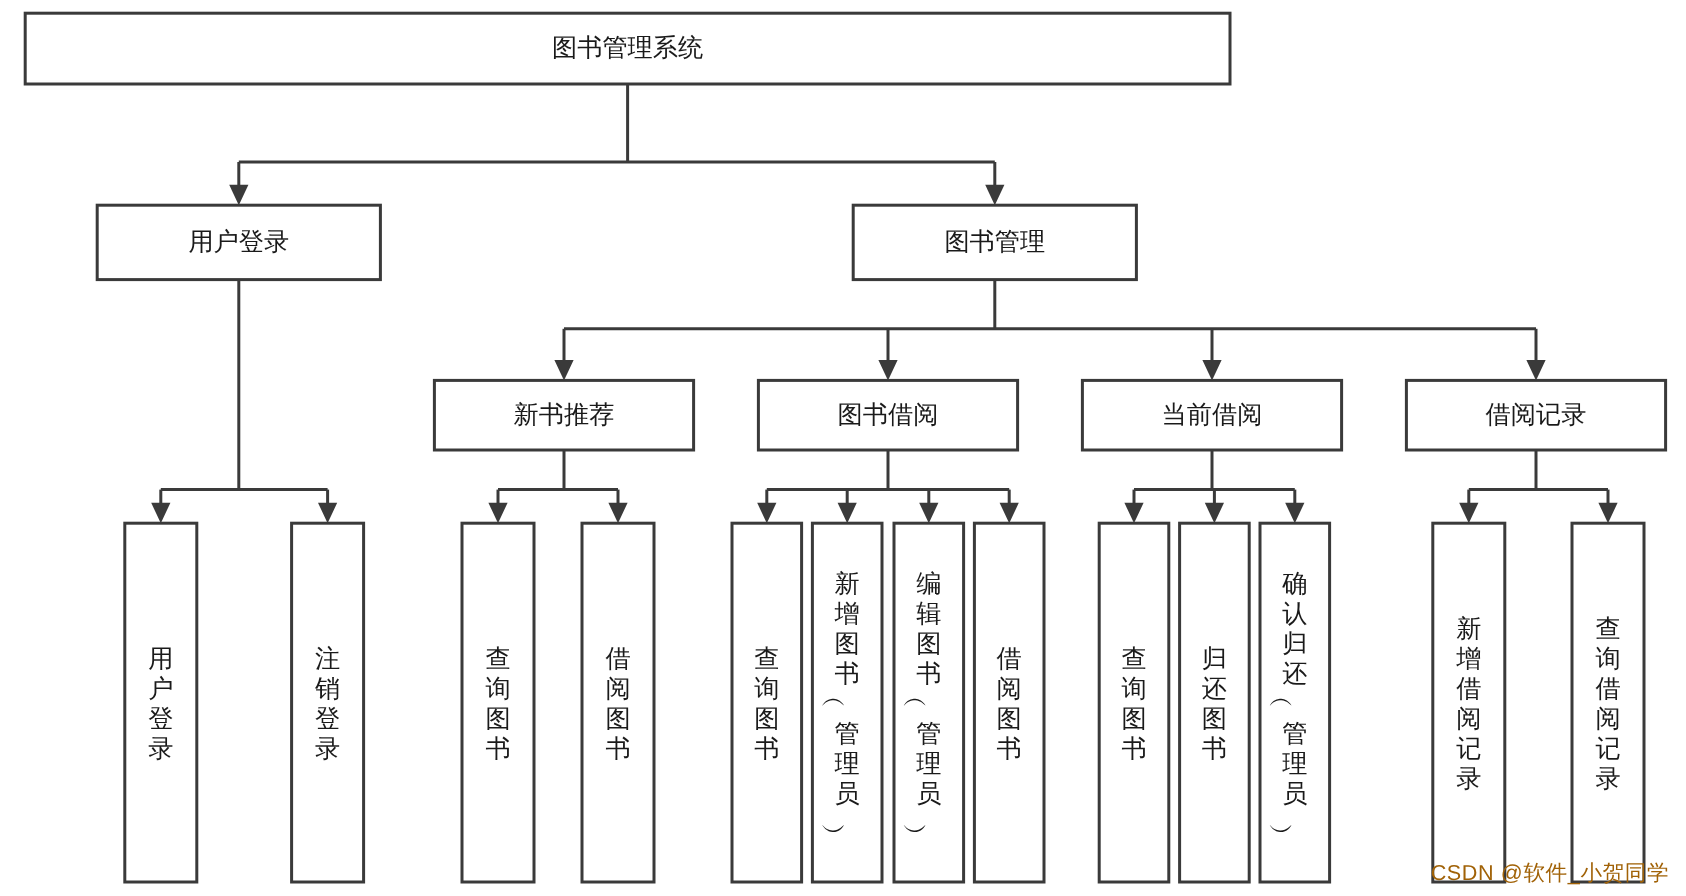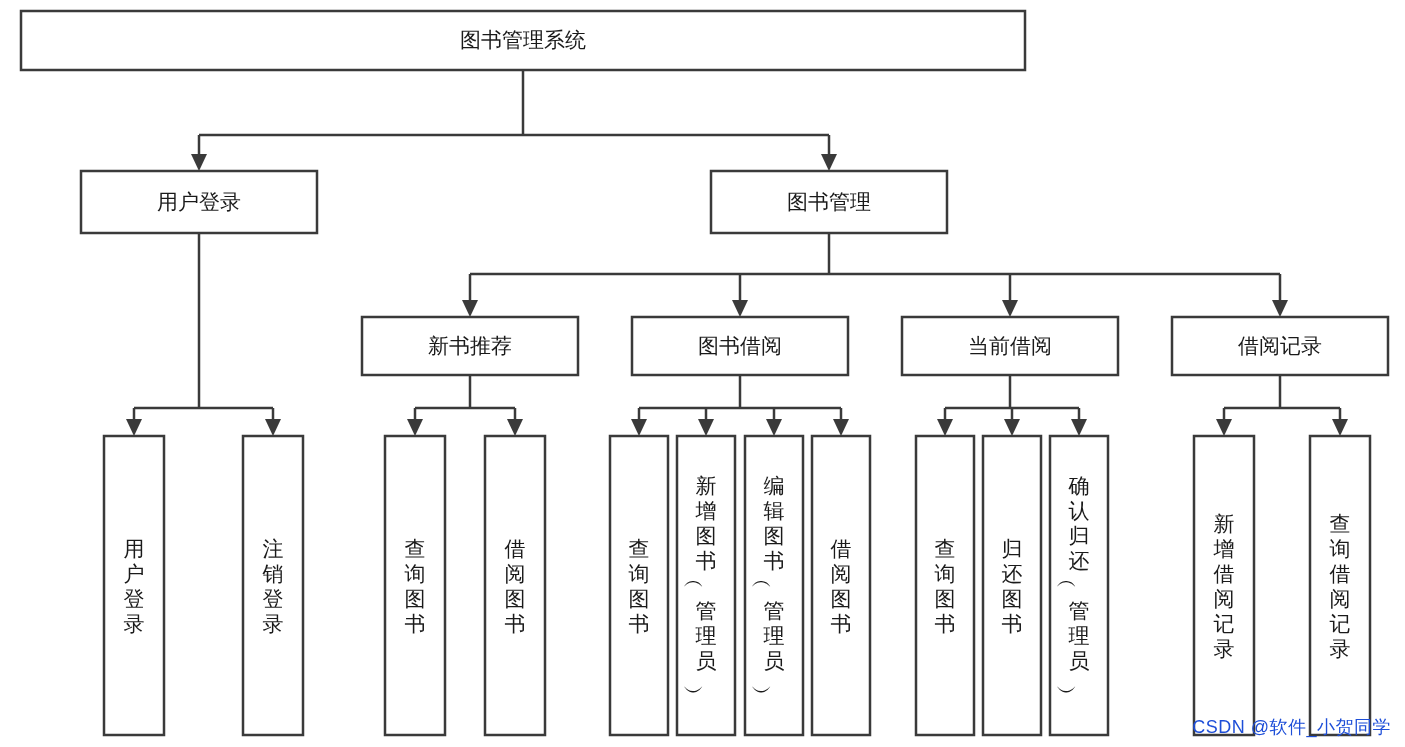--- a/index.html
+++ b/index.html
@@ -54,21 +54,21 @@
     font-size: 21px;
     fill: #1a1a1a;
     text-anchor: middle;
   }
   .watermark {
     position: absolute;
     right: 14px;
     bottom: 8px;
     font-family: "Liberation Sans", "DejaVu Sans", sans-serif;
     font-size: 18px;
-    color: #1d4ed8;
+    color: #a16207;
     white-space: nowrap;
     letter-spacing: 0.5px;
     pointer-events: none;
   }
 </style>
 </head>
 <body>
 
 <div id="diagram-root">
   <svg id="flowchart" viewBox="0 0 1405 747">

